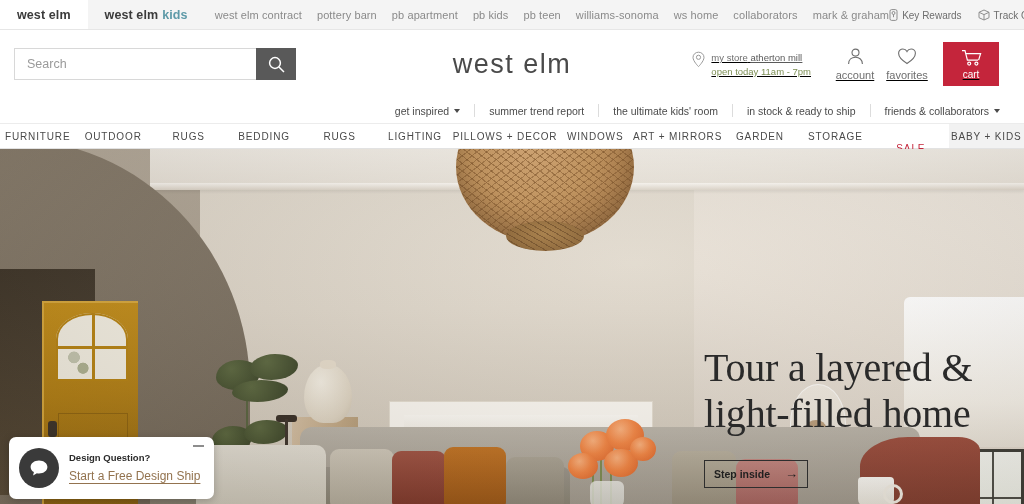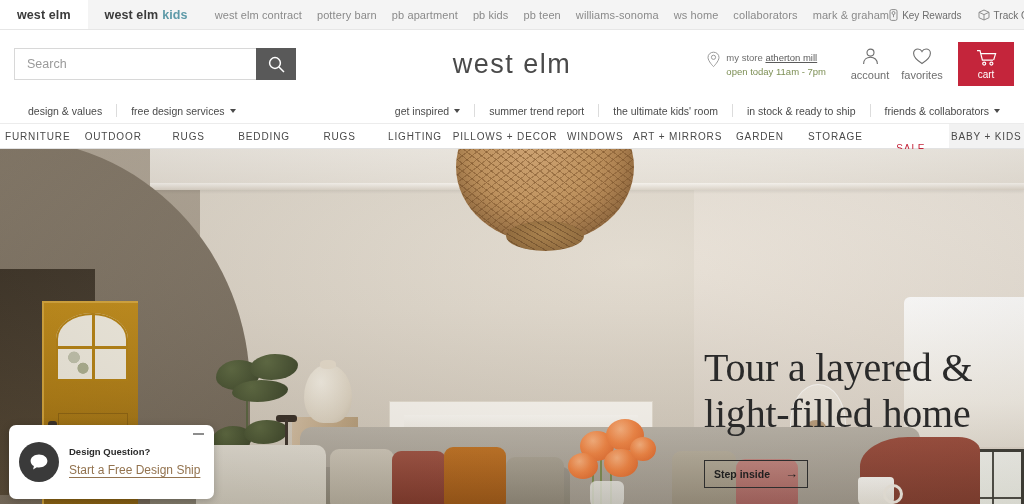--- a/index.html
+++ b/index.html
@@ -104,21 +104,22 @@
     letter-spacing: 1.5px;
     font-weight: 400;
     white-space: nowrap;
     font-family: "Liberation Sans", sans-serif;
   }
 
   .header-right {
     margin-left: auto;
     display: flex; align-items: center;
     height: 100%;
-    padding-right: 0;
+    padding-right: 15px;
+    text-decoration: underline;
   }
   .store-block {
     display: flex; align-items: flex-start;
     gap: 5px;
     margin-right: 18px;
     padding-top: 2px;
   }
   .store-lines { line-height: 1.45; }
   .store-l1 { font-size: 9.5px; color: #6e6e6e; white-space: nowrap; }
   .store-l1 u { text-decoration: underline; color: #5a5a5a; }
@@ -514,21 +515,21 @@
     display: flex; align-items: center; justify-content: space-between;
     padding: 0 9px;
     cursor: pointer;
   }
   .hero-btn .t { font-size: 10.5px; font-weight: bold; color: #1f1f1f; }
   .hero-btn .a { font-size: 13px; color: #1f1f1f; line-height: 1; }
 
   
   .chat {
     position: absolute; left: 9px; bottom: 6px;
-    width: 205px; height: 74px;
+    width: 205px; height: 62px;
     background: #fff;
     border-radius: 7px;
     box-shadow: 0 2px 9px rgba(0,0,0,.22);
     display: flex; align-items: center;
     padding: 0 10px;
   }
   .chat-avatar {
     width: 40px; height: 40px; border-radius: 50%;
     background: #3a3a3a;
     display: flex; align-items: center; justify-content: center;
@@ -647,30 +648,20 @@
         <path d="M4.8 4.6 H19.6 L17.6 11.2" fill="none" stroke="#ffffff" stroke-width="1.2"></path>
         <circle cx="8.2" cy="14.6" r="1.5" fill="none" stroke="#ffffff" stroke-width="1.2"></circle>
         <circle cx="15.4" cy="14.6" r="1.5" fill="none" stroke="#ffffff" stroke-width="1.2"></circle>
       </svg>
       <span class="lbl">cart</span>
     </button>
   </div>
 </div>
 
 <div class="subnav">
-  <div class="subnav-left">
-    <a>
-      <span>design &amp; values</span>
-    </a>
-    <span class="sep"></span>
-    <a>
-      <span>free design services</span>
-      <span class="caret"></span>
-    </a>
-  </div>
 
   <div class="subnav-right">
     <a>
       <span>get inspired</span>
       <span class="caret"></span>
     </a>
     <span class="sep"></span>
     <a>
       <span>summer trend report</span>
     </a>

